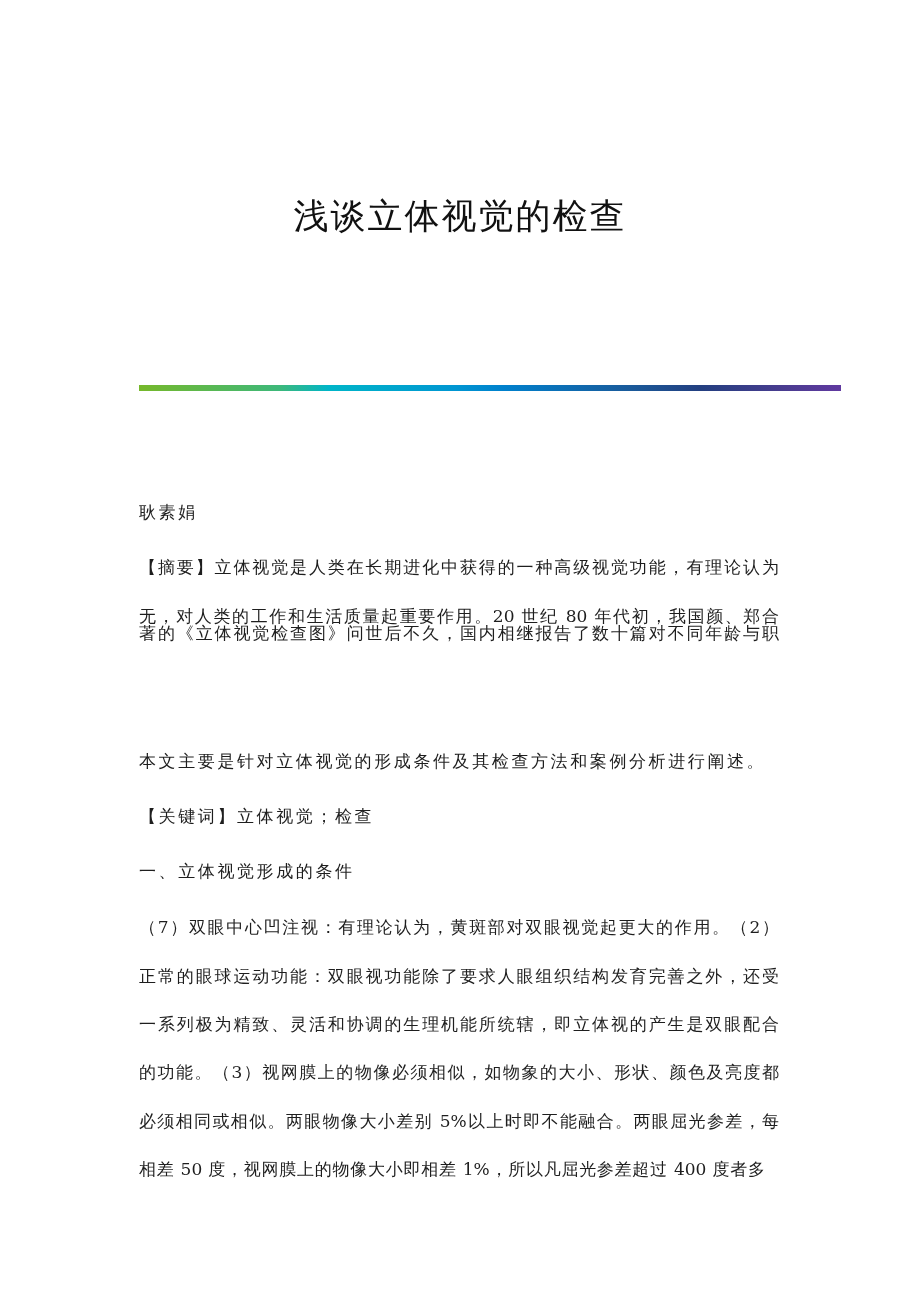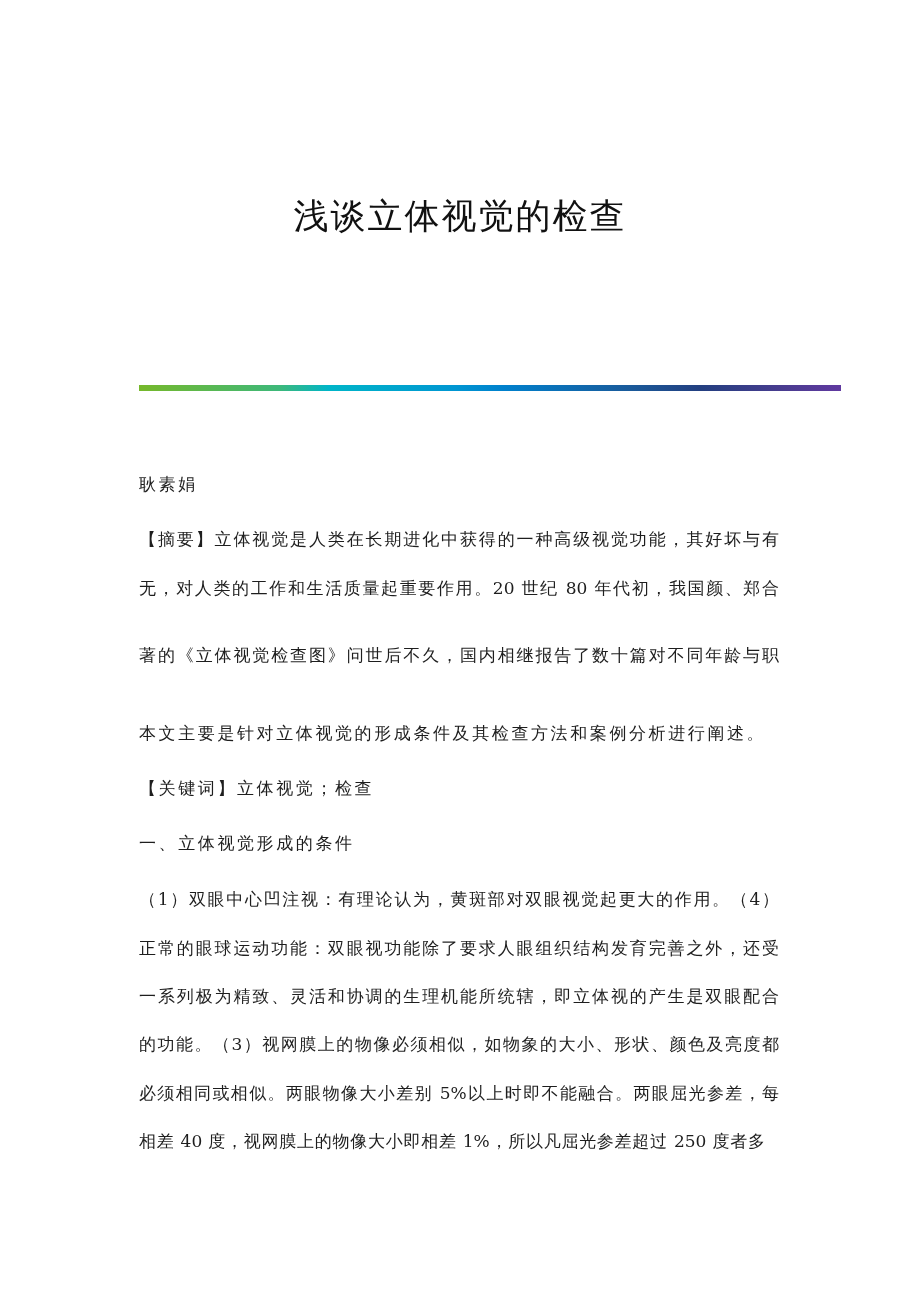--- a/index.html
+++ b/index.html
@@ -52,48 +52,49 @@
         #6039a0 100%);
     }
     .line {
       position: absolute;
       left: 139px;
       font-size: 17px;
       line-height: 22px;
       letter-spacing: 2.6px;
       white-space: nowrap;
       color: #1e1e1e;
+      margin-top: 28px;
     }
     .line.just {
       width: 640px;
       text-align: justify;
       text-align-last: justify;
       letter-spacing: 0;
     }
   </style>
 </head>
 <body>
 
 <div class="page">
 
   <div class="title">浅谈立体视觉的检查</div>
 
   <div class="rule"></div>
 
   <div class="line" style="top:473px;">耿素娟</div>
 
-  <div class="line just" style="top:528px;">【摘要】立体视觉是人类在长期进化中获得的一种高级视觉功能，其好坏与有</div>
+  <div class="line just" style="top:528px;">【摘要】立体视觉是人类在长期进化中获得的一种高级视觉功能，有理论认为</div>
   <div class="line just" style="top:577px;">无，对人类的工作和生活质量起重要作用。20 世纪 80 年代初，我国颜、郑合</div>
-  <div class="line just" style="top:644px;">著的《立体视觉检查图》问世后不久，国内相继报告了数十篇对不同年龄与职</div>
+  <div class="line just" style="top:594px;">著的《立体视觉检查图》问世后不久，国内相继报告了数十篇对不同年龄与职</div>
   <div class="line" style="top:722px;">本文主要是针对立体视觉的形成条件及其检查方法和案例分析进行阐述。</div>
 
   <div class="line" style="top:777px;">【关键词】立体视觉；检查</div>
 
   <div class="line" style="top:832px;text-align:center;">一、立体视觉形成的条件</div>
 
-  <div class="line just" style="top:888px;">（1）双眼中心凹注视：有理论认为，黄斑部对双眼视觉起更大的作用。（4）</div>
+  <div class="line just" style="top:888px;">（7）双眼中心凹注视：有理论认为，黄斑部对双眼视觉起更大的作用。（2）</div>
   <div class="line just" style="top:937px;">正常的眼球运动功能：双眼视功能除了要求人眼组织结构发育完善之外，还受</div>
   <div class="line just" style="top:985px;">一系列极为精致、灵活和协调的生理机能所统辖，即立体视的产生是双眼配合</div>
   <div class="line just" style="top:1033px;">的功能。（3）视网膜上的物像必须相似，如物象的大小、形状、颜色及亮度都</div>
   <div class="line just" style="top:1082px;">必须相同或相似。两眼物像大小差别 5%以上时即不能融合。两眼屈光参差，每</div>
-  <div class="line just" style="top:1130px; width:626px;">相差 40 度，视网膜上的物像大小即相差 1%，所以凡屈光参差超过 250 度者多</div>
+  <div class="line just" style="top:1130px; width:626px;">相差 50 度，视网膜上的物像大小即相差 1%，所以凡屈光参差超过 400 度者多</div>
 
 </div>
 
 </body></html>

